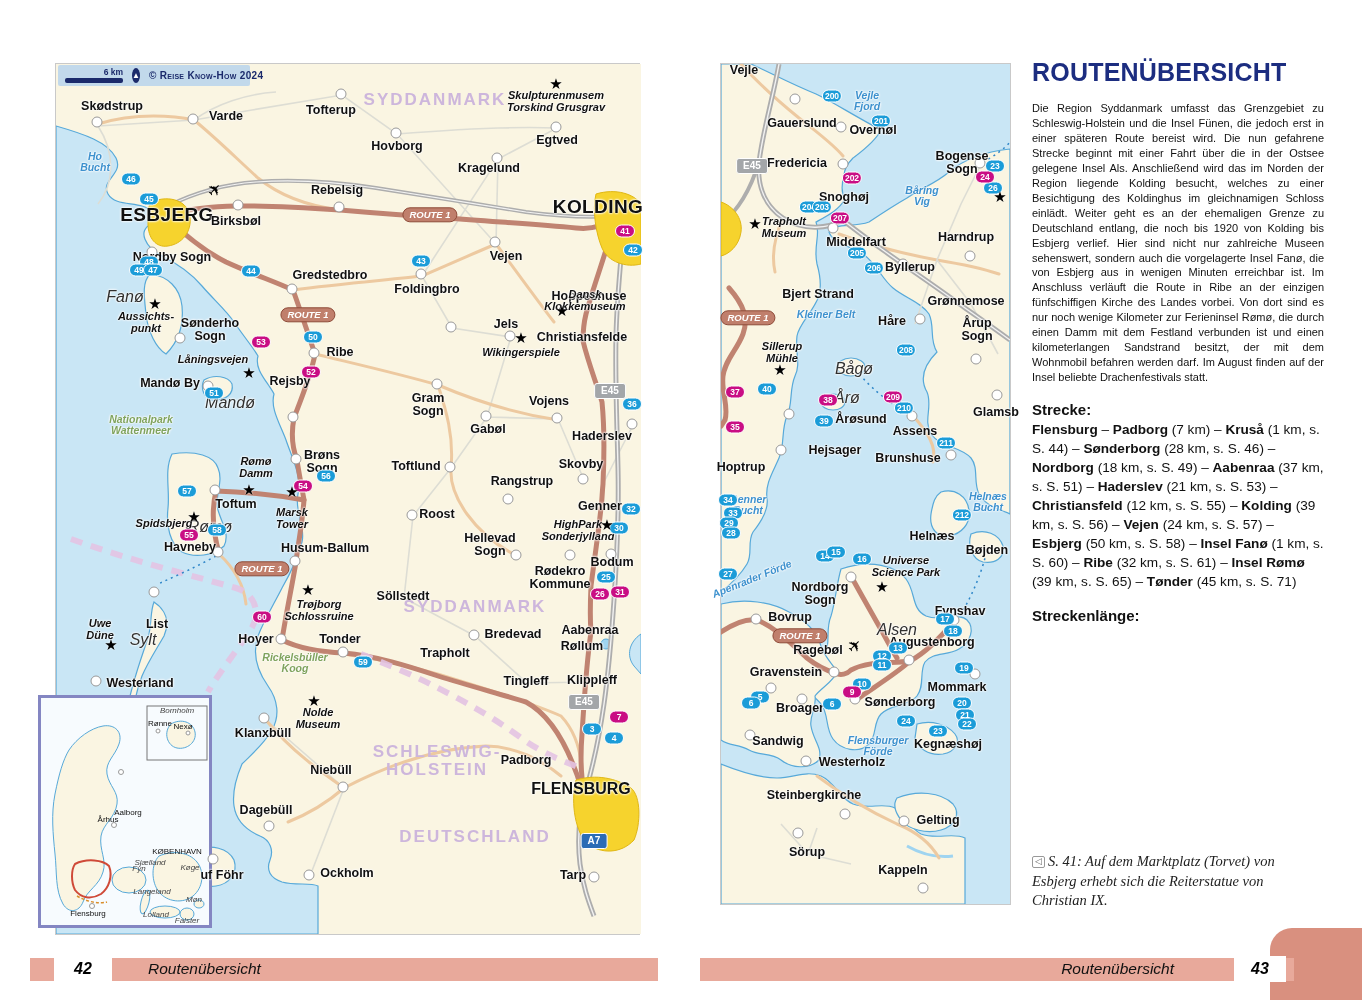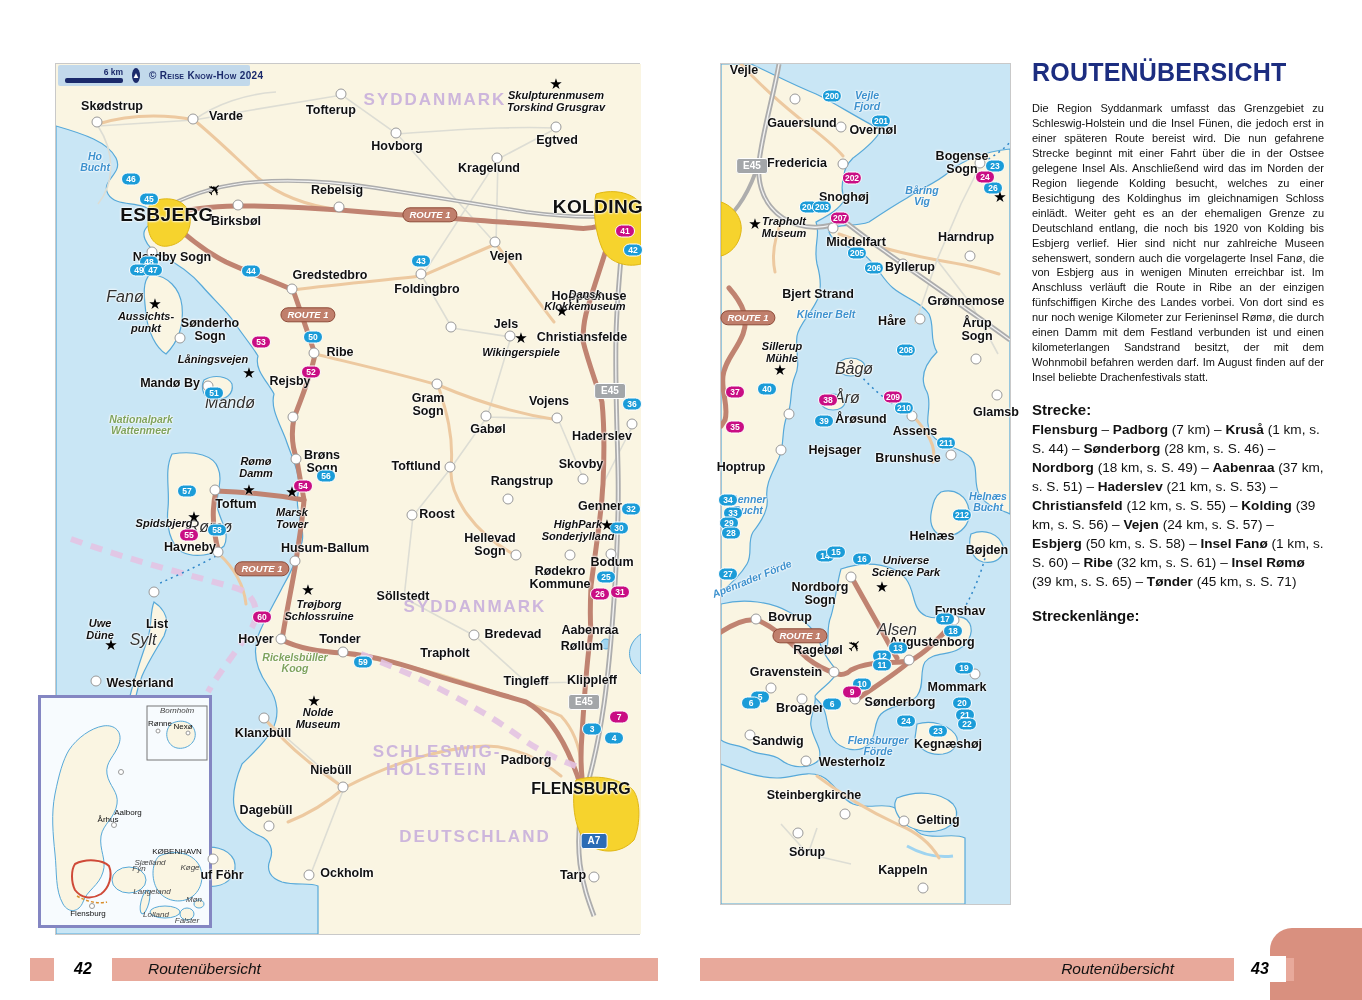--- a/index.html
+++ b/index.html
@@ -572,20 +572,23 @@
     </div>
 
   <div id="article">
     <h1>ROUTENÜBERSICHT</h1>
     <div class="body">Die Region Syddanmark umfasst das Grenzgebiet zu Schleswig-Holstein und die Insel Fünen, die jedoch erst in einer späteren Route bereist wird. Die nun gefahrene Strecke beginnt mit einer Fahrt über die in der Ostsee gelegene Insel Als. Anschließend wird das im Norden der Region liegende Kolding besucht, welches zu einer Besichtigung des Koldinghus im gleichnamigen Schloss einlädt. Weiter geht es an der ehemaligen Grenze zu Deutschland entlang, die noch bis 1920 von Kolding bis Esbjerg verlief. Hier sind nicht nur zahlreiche Museen sehenswert, sondern auch die vorgelagerte Insel Fanø, die von Esbjerg aus in wenigen Minuten erreichbar ist. Im Anschluss verläuft die Route in Ribe an der einzigen fünfschiffigen Kirche des Landes vorbei. Von dort sind es nur noch wenige Kilometer zur Ferieninsel Rømø, die durch einen Damm mit dem Festland verbunden ist und einen kilometerlangen Sandstrand besitzt, der mit dem Wohnmobil befahren werden darf. Im August finden auf der Insel beliebte Drachenfestivals statt.</div>
     <div class="hd">Strecke:</div>
     <div class="strecke" id="strecke"><b>Flensburg</b> – <b>Padborg</b> (7 km) – <b>Kruså</b> (1 km, s. S. 44) – <b>Sønderborg</b> (28 km, s. S. 46) – <b>Nordborg</b> (18 km, s. S. 49) – <b>Aabenraa</b> (37 km, s. S. 51) – <b>Haderslev</b> (21 km, s. S. 53) – <b>Christiansfeld</b> (12 km, s. S. 55) – <b>Kolding</b> (39 km, s. S. 56) – <b>Vejen</b> (24 km, s. S. 57) – <b>Esbjerg</b> (50 km, s. S. 58) – <b>Insel Fanø</b> (1 km, s. S. 60) – <b>Ribe</b> (32 km, s. S. 61) – <b>Insel Rømø</b> (39 km, s. S. 65) – <b>Tønder</b> (45 km, s. S. 71)</div>
     <div class="hd">Streckenlänge:</div>
   </div>
 
+  <div id="caption">
+    <span class="cap-ic">◁</span><span>S. 41: Auf dem Marktplatz (Torvet) von Esbjerg erhebt sich die Reiterstatue von Christian IX.</span>
+  </div>
 
   <div id="corner"></div>
   <div id="footL">
     <div class="numbox">42</div>
     <div class="lab">Routenübersicht</div>
   </div>
   <div id="footR">
     <div class="lab">Routenübersicht</div>
     <div class="numbox">43</div>
   </div>

